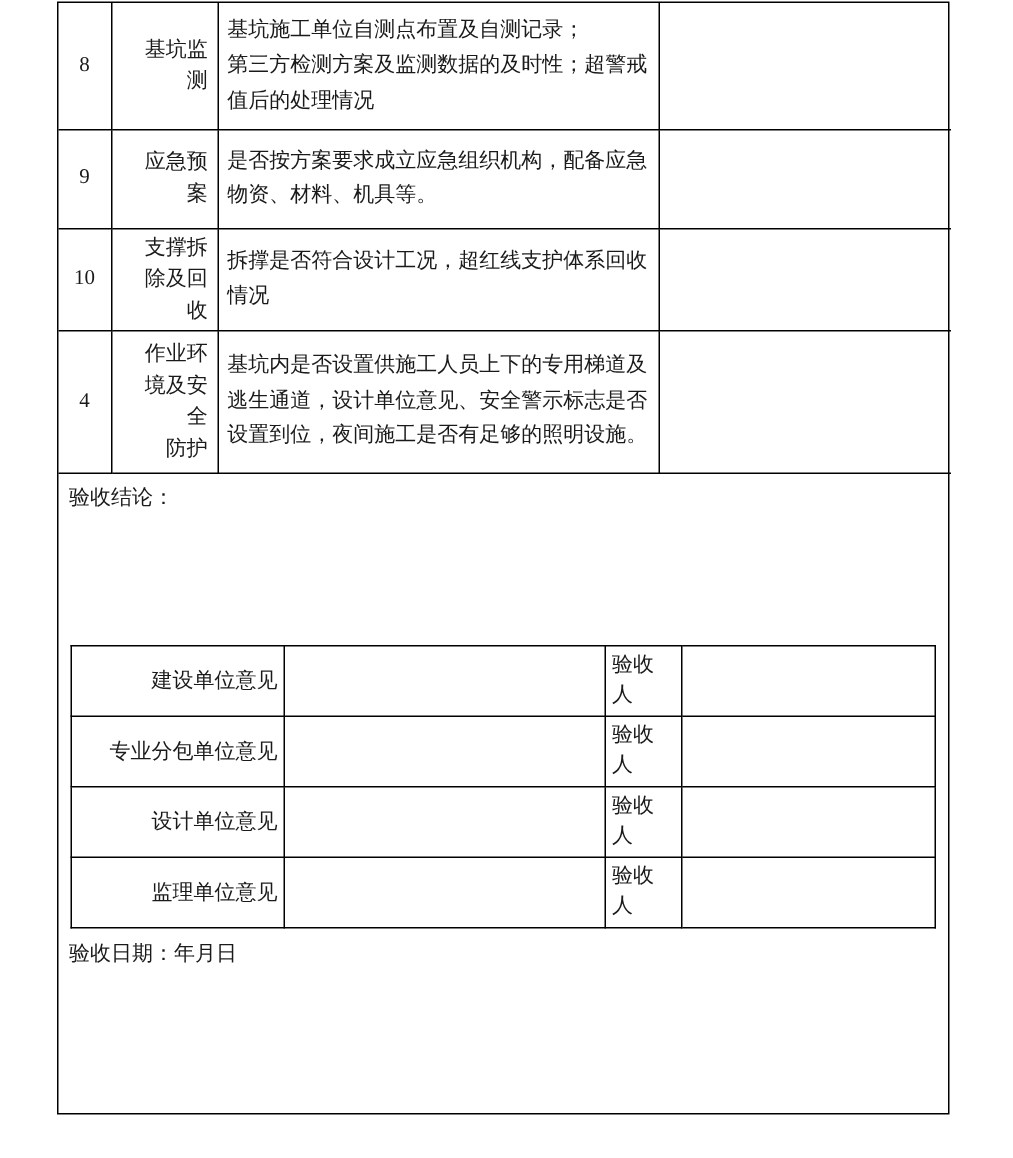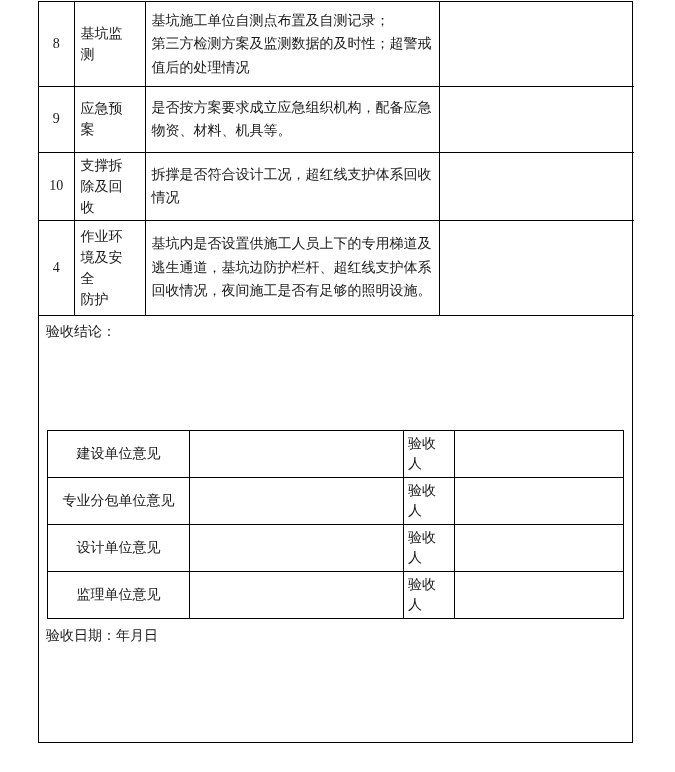--- a/index.html
+++ b/index.html
@@ -36,21 +36,21 @@
     vertical-align: middle;
     overflow: hidden;
   }
   table.checklist tr:first-child td { border-top: none; }
   table.checklist td:first-child { border-left: none; }
   table.checklist td:last-child { border-right: none; }
 
   .ml { white-space: pre-line; }
 
   .c-no  { text-align: center; }
-  .c-cat { text-align: left; line-height: 21px; }
+  .c-cat { text-align: right; line-height: 21px; }
   .c-desc { line-height: 23.5px; letter-spacing: 0; }
 
   .h84 td { height: 84px; }
   .h66 td { height: 66px; }
   .h65 td { height: 65px; }
   .h95 td { height: 95px; }
 
   
   .conclusion {
     height: 114px;
@@ -64,21 +64,21 @@
     margin: 0 auto;
     table-layout: fixed;
   }
   table.opinions td {
     border: 1px solid #000;
     padding: 2px 4px;
     vertical-align: middle;
     overflow: hidden;
   }
   table.opinions tr td { height: 47px; }
-  .o-label { text-align: center; }
+  .o-label { text-align: right; }
   .o-acceptor { line-height: 20px; padding: 2px; }
 
   
   .date-row {
     height: 32px;
     padding: 8px 0 0 7px;
   }
 </style>
 </head>
 <body>
@@ -115,21 +115,21 @@
 收</td>
       <td class="c-desc ml">拆撑是否符合设计工况，超红线支护体系回收情况</td>
       <td class="c-res"></td>
     </tr>
     <tr class="h95">
       <td class="c-no">4</td>
       <td class="c-cat ml">作业环
 境及安
 全
 防护</td>
-      <td class="c-desc ml">基坑内是否设置供施工人员上下的专用梯道及逃生通道，基坑边防护栏杆、超红线支护体系回收情况，夜间施工是否有足够的照明设施。</td>
+      <td class="c-desc ml">基坑内是否设置供施工人员上下的专用梯道及逃生通道，设计单位意见、安全警示标志是否设置到位，夜间施工是否有足够的照明设施。</td>
       <td class="c-res"></td>
     </tr>
   </tbody>
     </table>
 
   <div class="conclusion">
     <span>验收结论：</span>
     <span></span>
   </div>
 

